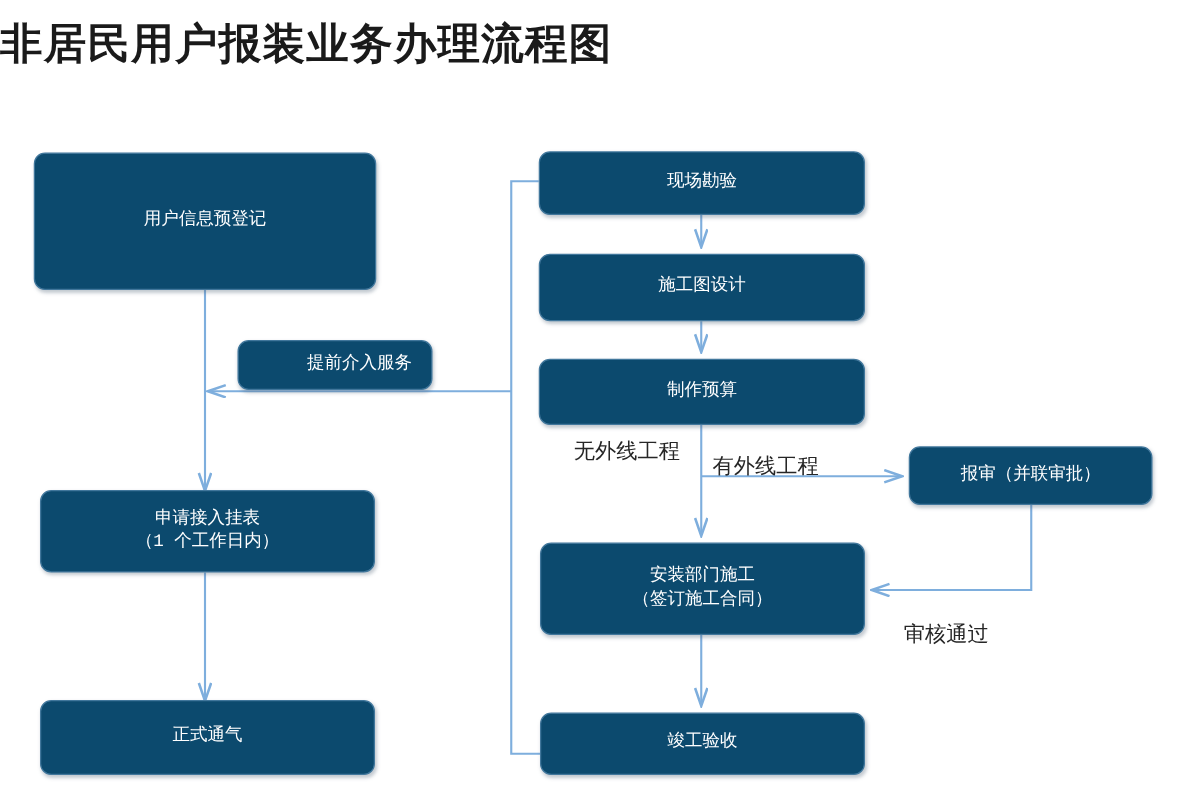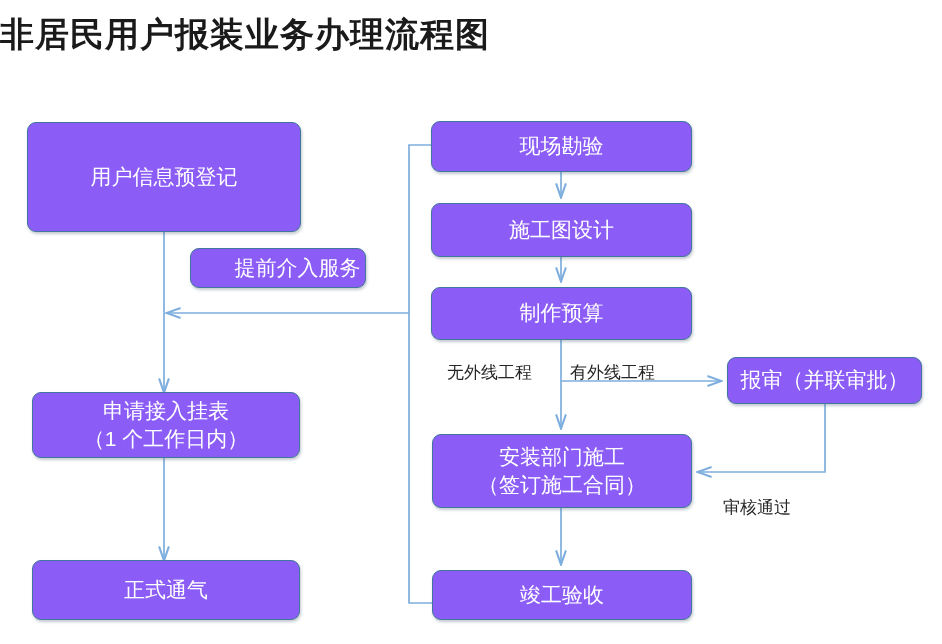--- a/index.html
+++ b/index.html
@@ -35,31 +35,31 @@
     font-size: 34px;
     font-weight: bold;
     color: #1a1a1a;
     letter-spacing: 1px;
     font-family: "Liberation Serif", "DejaVu Serif", serif;
     white-space: nowrap;
   }
   .node {
     position: absolute;
     box-sizing: border-box;
-    background: #8b5cf6;
+    background: #0c4a6e;
     border: 1px solid #41779c;
     border-radius: 9px;
     color: #ffffff;
     display: flex;
     align-items: center;
     justify-content: center;
     text-align: center;
-    font-size: 21px;
+    font-size: 14px;
     line-height: 1.28;
-    font-family: Liberation Sans, sans-serif;
+    font-family: Liberation Mono, monospace;
     box-shadow: 1px 2px 3px rgba(80,100,120,0.35);
     white-space: pre-line;
   }
   .node.two-line {
     line-height: 1.35;
   }
   .edge-label {
     position: absolute;
     font-size: 17px;
     color: #262626;
@@ -97,39 +97,39 @@
 
     <path d="M561,381 L721,381" fill="none" stroke="#7eaedd" stroke-width="1.7" marker-end="url(#arrow)"></path>
 
     <path d="M825,404 L825,472 L698,472" fill="none" stroke="#7eaedd" stroke-width="1.7" marker-end="url(#arrow)"></path>
 
     <path d="M561,508 L561,564" fill="none" stroke="#7eaedd" stroke-width="1.7" marker-end="url(#arrow)"></path>
   </svg>
 
   <div class="node" style="left:27px; top:122px; width:274px; height:110px;">用户信息预登记</div>
 
-  <div class="node" style="left:190px; top:248px; width:176px; height:40px;padding-left:39px;">提前介入服务</div>
+  <div class="node" style="left:190px; top:272px; width:156px; height:40px;padding-left:39px;">提前介入服务</div>
 
   <div class="node two-line" style="left:32px; top:392px; width:268px; height:66px;">申请接入挂表
 （1 个工作日内）</div>
 
   <div class="node" style="left:32px; top:560px; width:268px; height:60px;">正式通气</div>
 
   <div class="node" style="left:431px; top:121px; width:261px; height:51px;">现场勘验</div>
 
   <div class="node" style="left:431px; top:203px; width:261px; height:54px;">施工图设计</div>
 
   <div class="node" style="left:431px; top:287px; width:261px; height:53px;">制作预算</div>
 
   <div class="node" style="left:727px; top:357px; width:195px; height:47px;">报审（并联审批）</div>
 
   <div class="node two-line" style="left:432px; top:434px; width:260px; height:74px;">安装部门施工
 （签订施工合同）</div>
 
   <div class="node" style="left:432px; top:570px; width:260px; height:50px;">竣工验收</div>
 
-  <div class="edge-label" style="left:447px; top:349px;margin-top:12px;">无外线工程</div>
+  <div class="edge-label" style="left:459px; top:349px;">无外线工程</div>
 
   <div class="edge-label" style="left:570px; top:361px;">有外线工程</div>
 
   <div class="edge-label" style="left:723px; top:496px;">审核通过</div>
 
 </div>
 
 </body></html>

